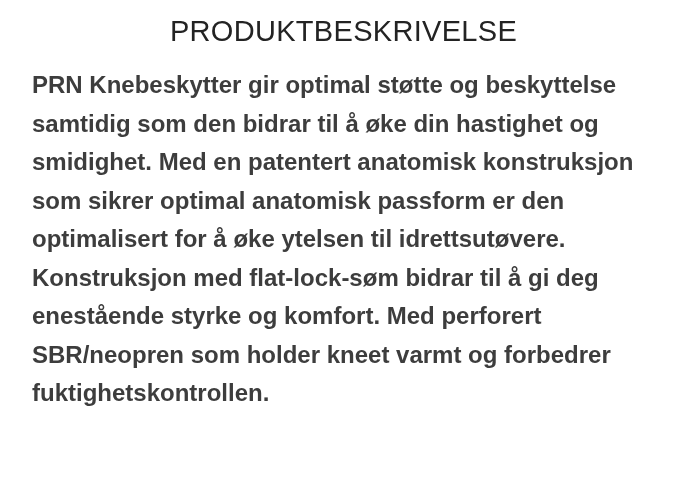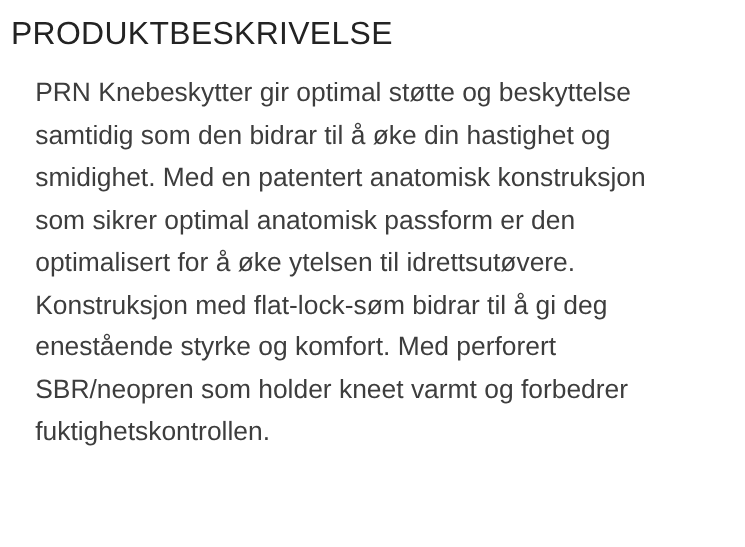--- a/index.html
+++ b/index.html
@@ -14,32 +14,33 @@
     font-family: "Liberation Sans", sans-serif;
     -webkit-font-smoothing: antialiased;
   }
   .section-title {
     margin: 14px 0 0 10px;
     font-size: 29px;
     font-weight: 400;
     letter-spacing: 0.3px;
     line-height: 34px;
     color: #232323;
+    text-align: center;
   }
   .product-code {
     margin: 34px 40px 0 32px;
     font-size: 24px;
     font-weight: 400;
     line-height: 38px;
     color: #3d3d3d;
   }
   .description-text {
     margin: 18px 24px 0 32px;
     font-size: 24px;
-    font-weight: 400;
+    font-weight: 700;
     line-height: 38.5px;
     color: #3d3d3d;
     white-space: pre-line;
   }
 </style>
 </head>
 <body>
 
 <main>
   <h1 class="section-title">PRODUKTBESKRIVELSE</h1>

